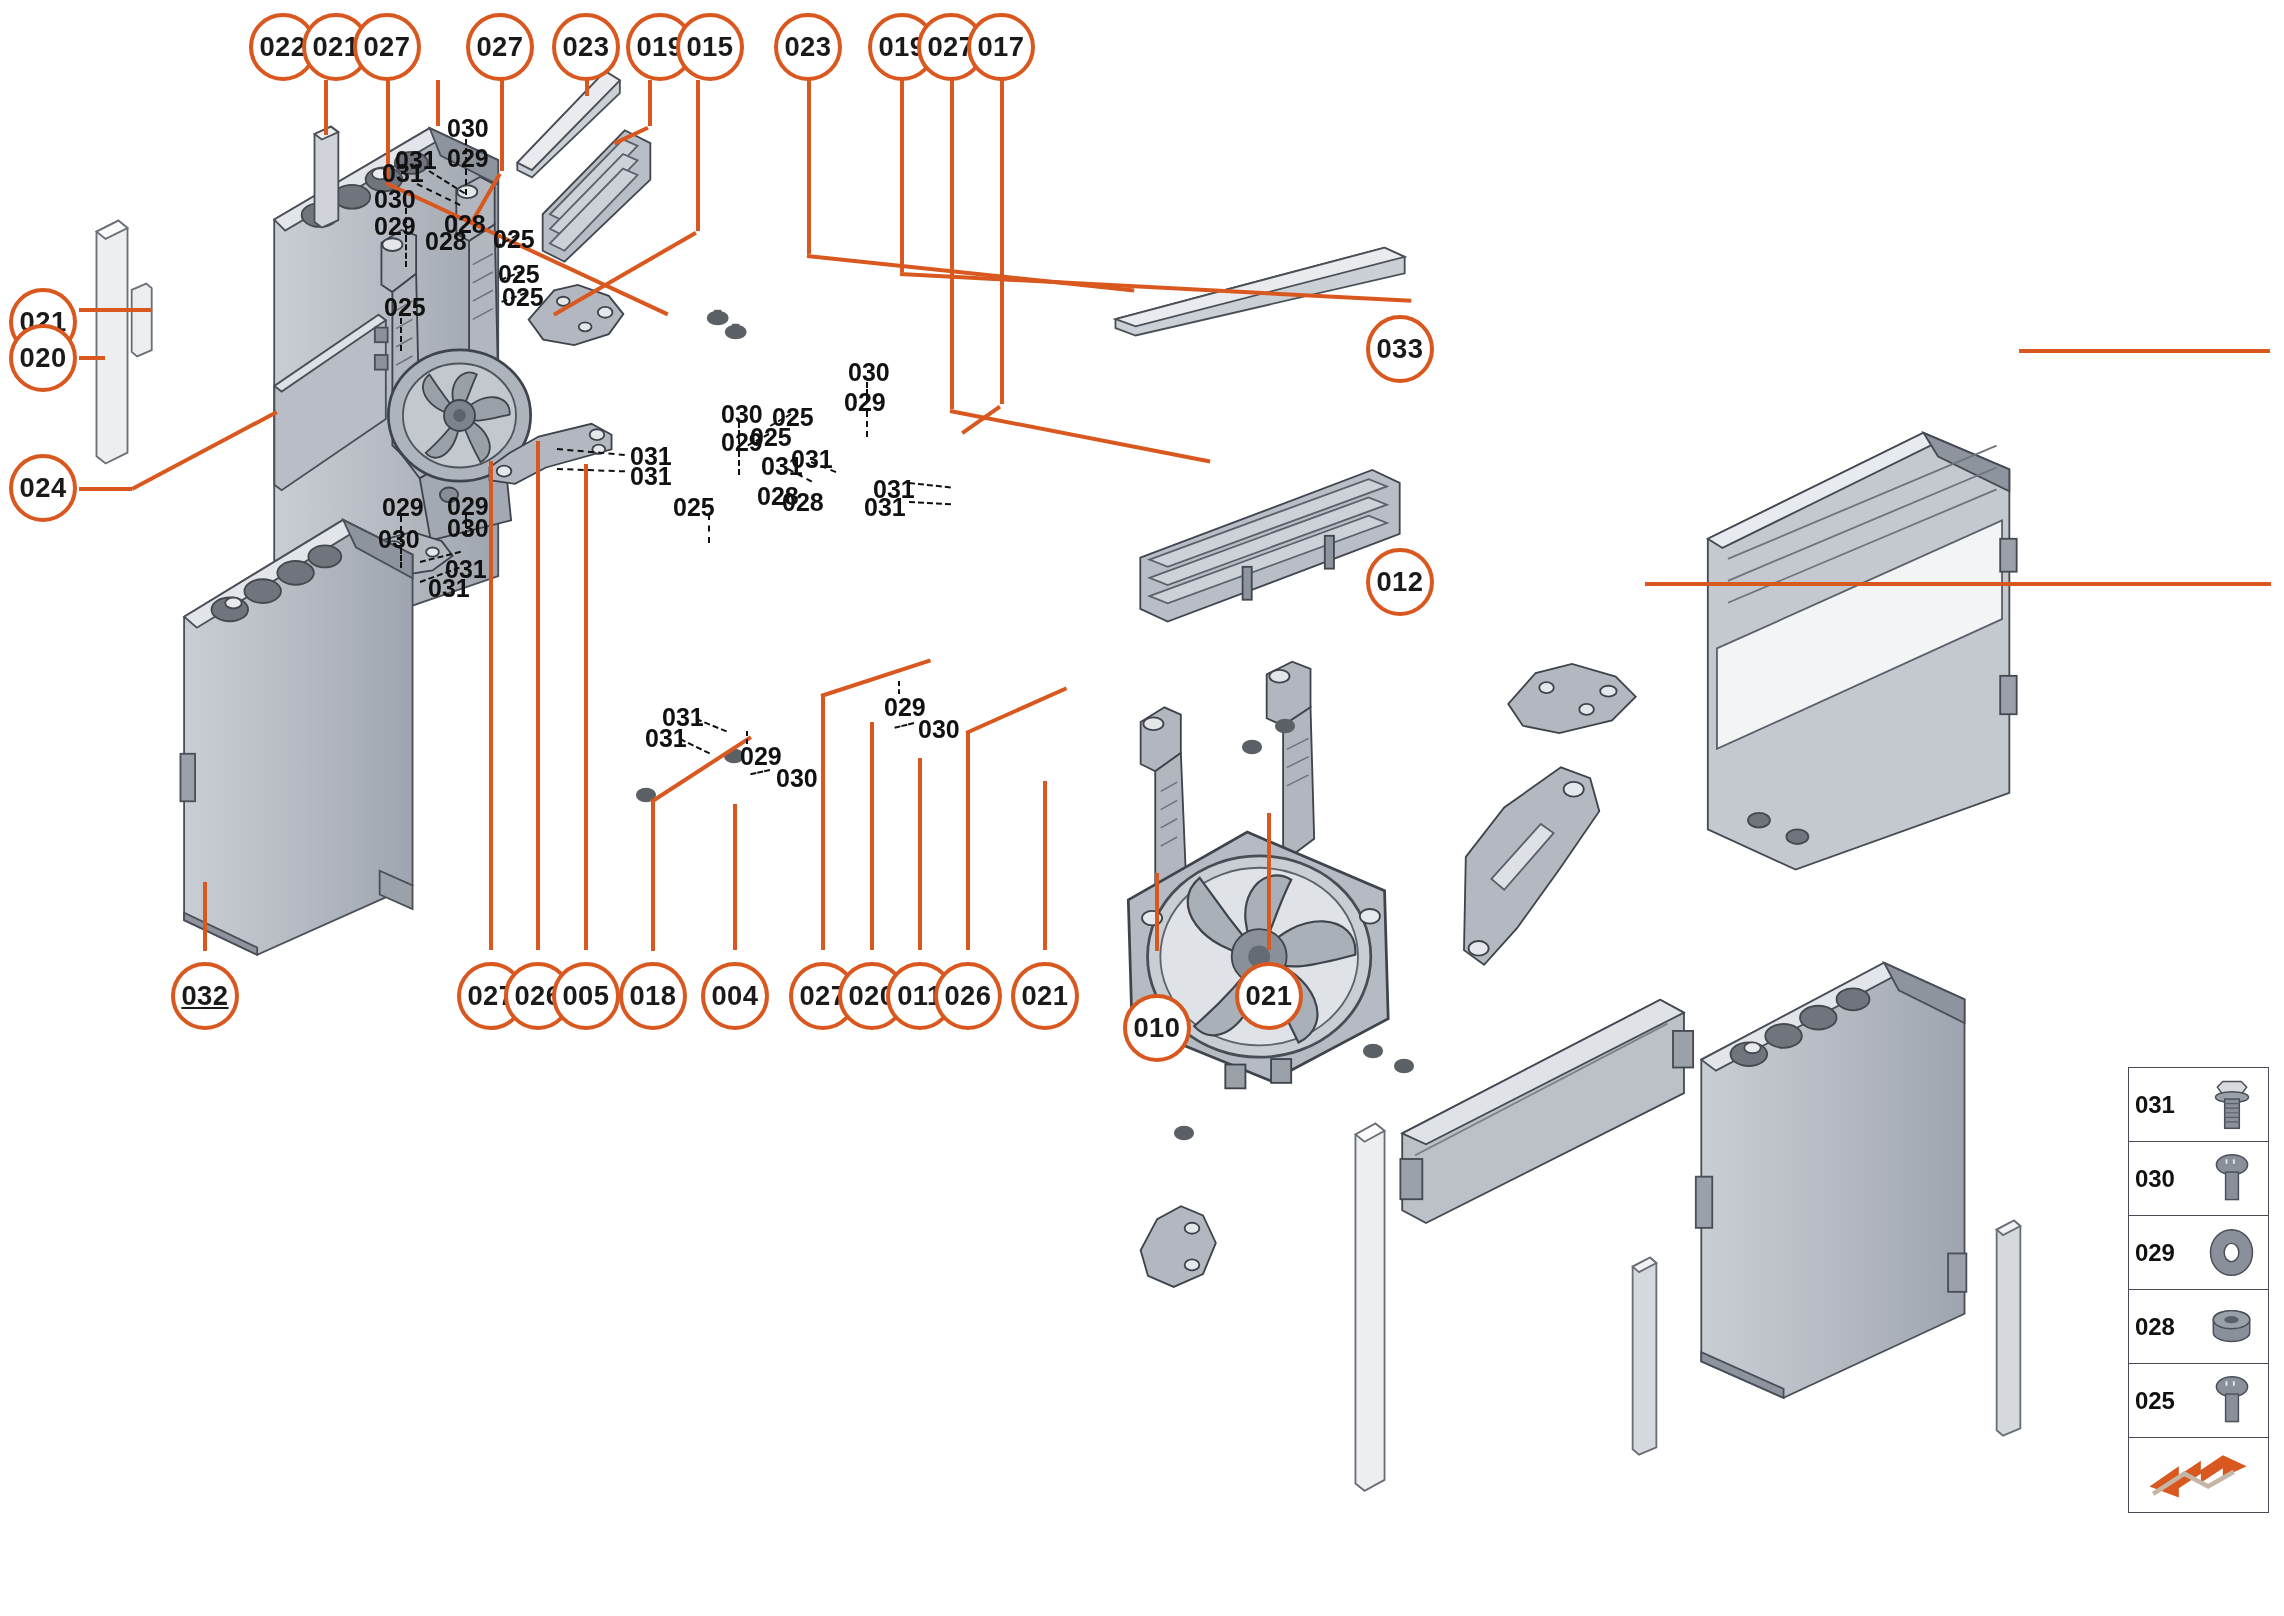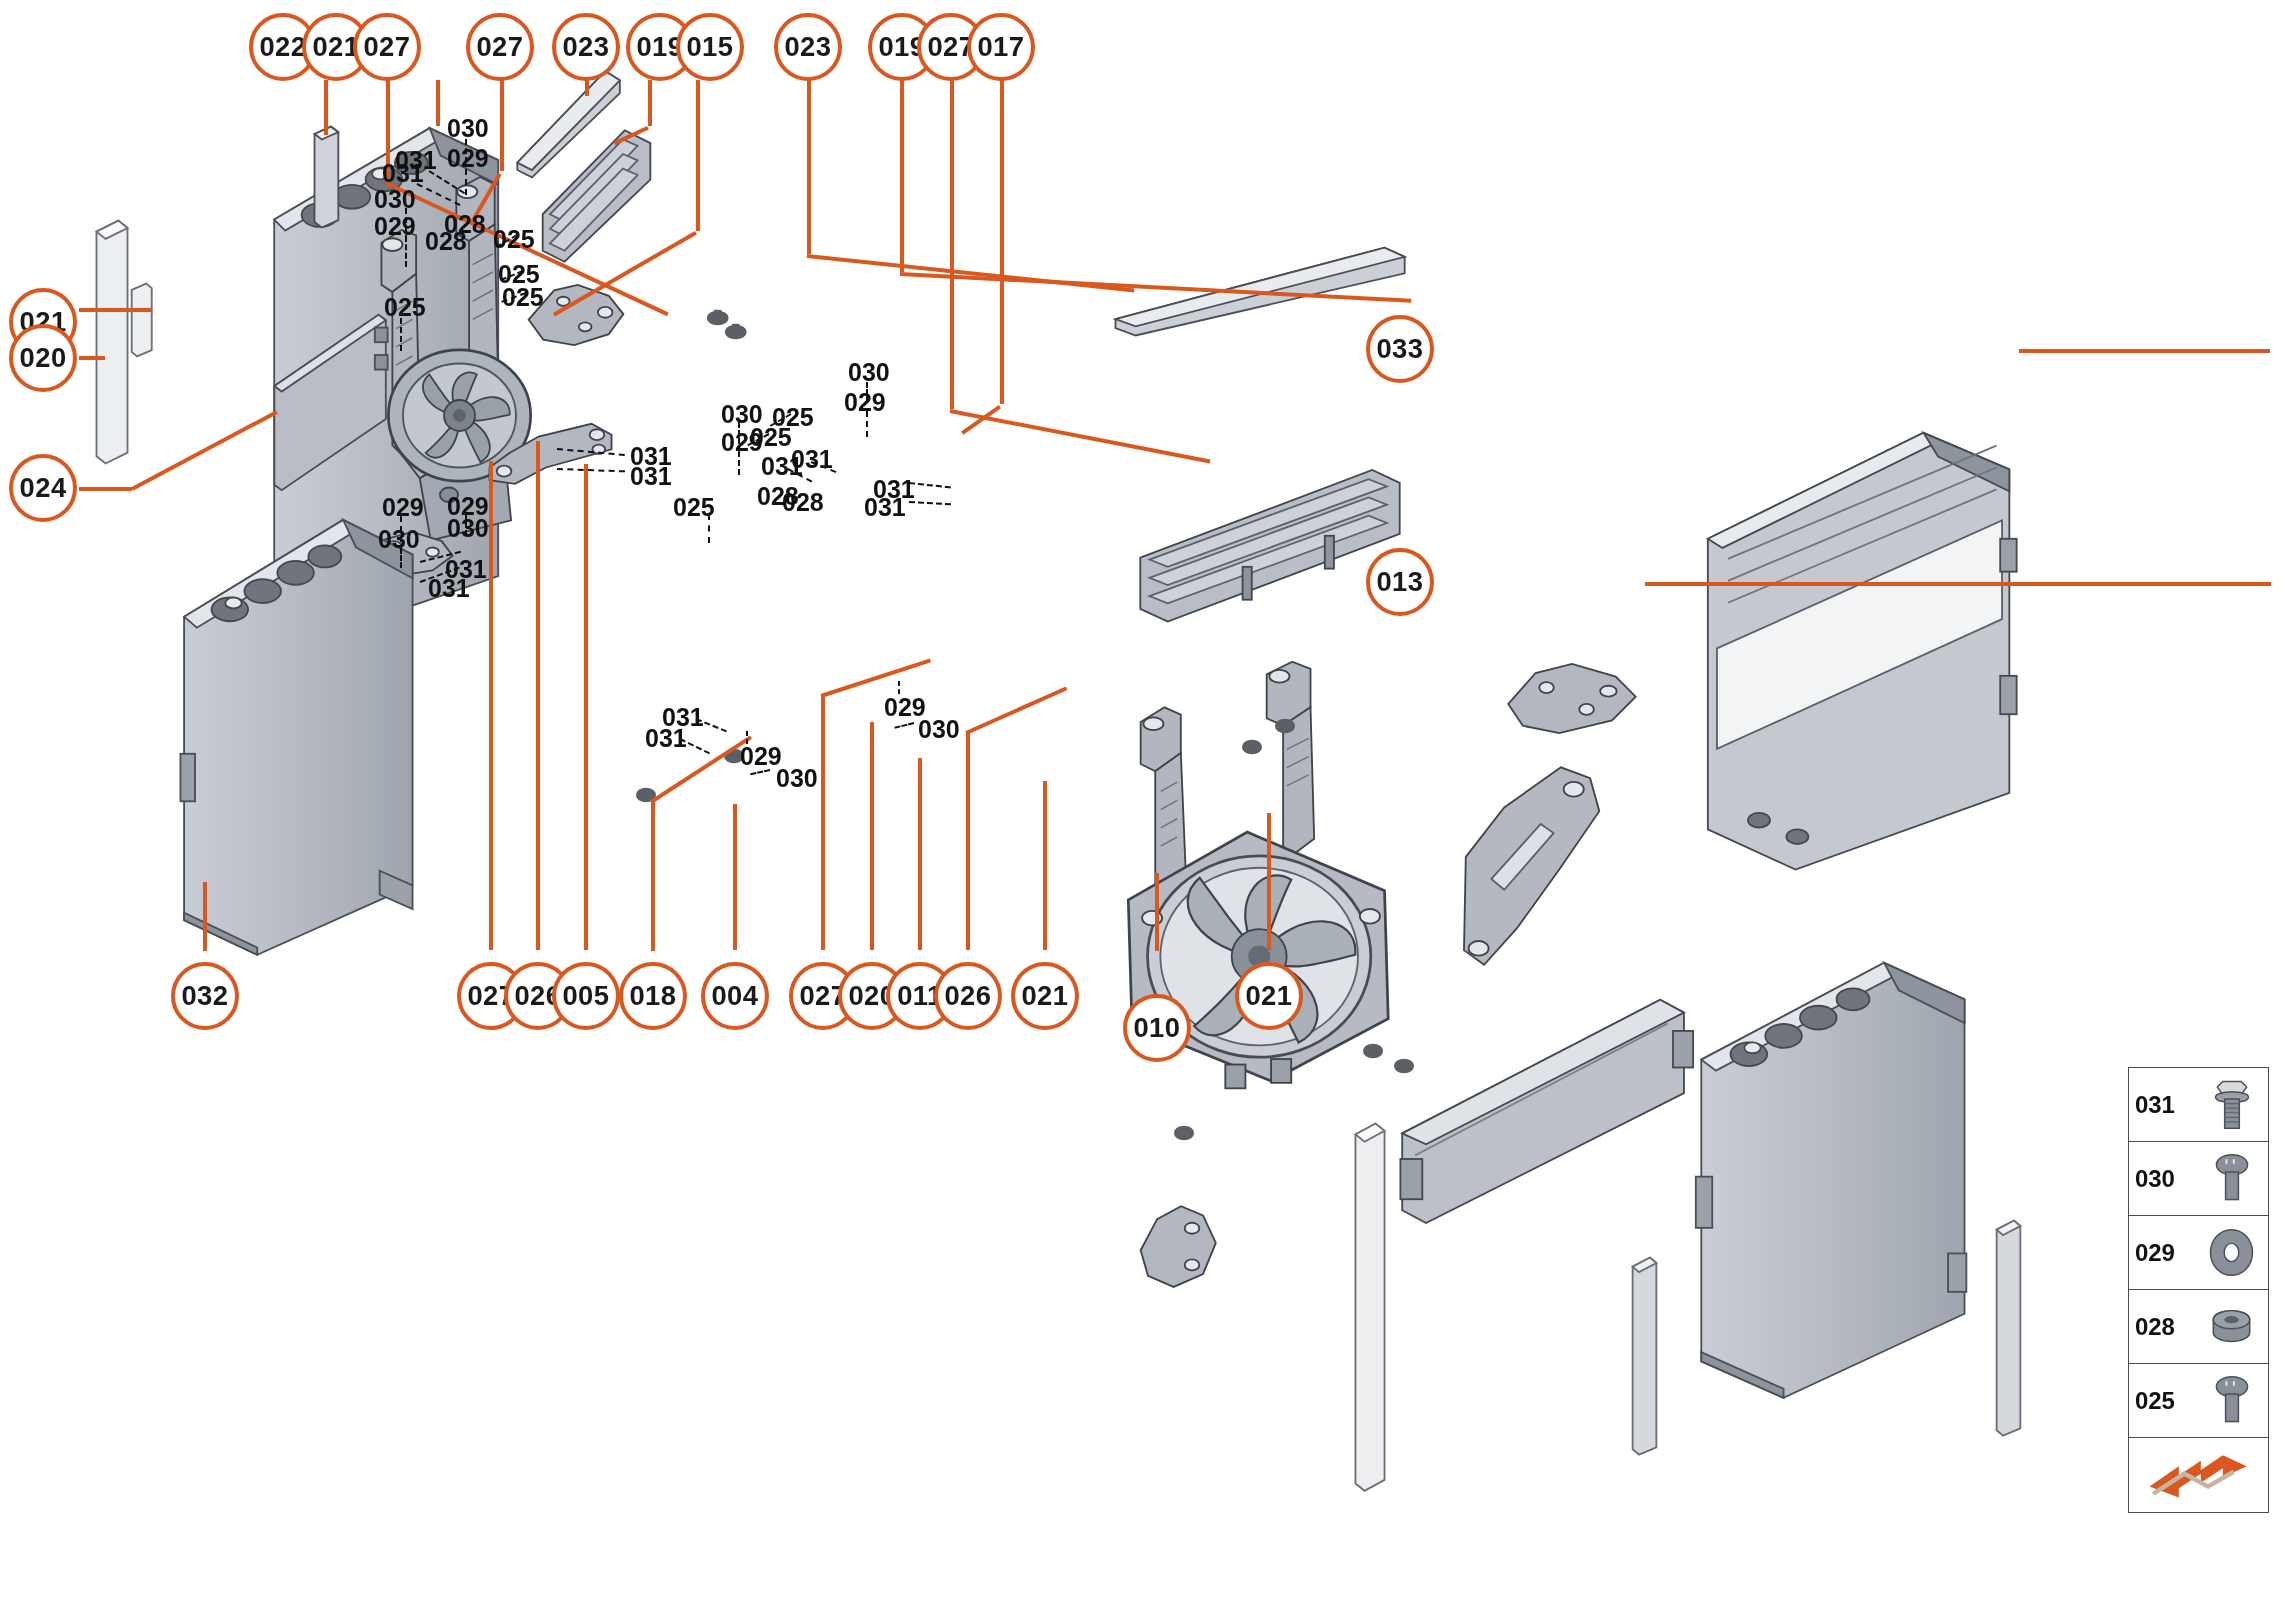--- a/index.html
+++ b/index.html
@@ -482,22 +482,22 @@
       <div class="bubble" style="left: 626px; top: 12.8px;">019</div>
       <div class="bubble" style="left: 676px; top: 12.8px;">015</div>
       <div class="bubble" style="left: 774px; top: 12.8px;">023</div>
       <div class="bubble" style="left: 868px; top: 12.8px;">019</div>
       <div class="bubble" style="left: 917px; top: 12.8px;">027</div>
       <div class="bubble" style="left: 967px; top: 12.8px;">017</div>
       <div class="bubble" style="left: 9.1px; top: 288px;">021</div>
       <div class="bubble" style="left: 9.1px; top: 324px;">020</div>
       <div class="bubble" style="left: 9.1px; top: 454px;">024</div>
       <div class="bubble" style="left: 1366px; top: 315px;">033</div>
-      <div class="bubble" style="left: 1366px; top: 548px;">013</div>
-      <div class="bubble" style="left: 171px; top: 962px;">032</div>
+      <div class="bubble" style="left: 1366px; top: 548px;">012</div>
+      <div class="bubble" style="left: 171px; top: 962px; text-decoration: underline;">032</div>
       <div class="bubble" style="left: 457px; top: 962px;">027</div>
       <div class="bubble" style="left: 504px; top: 962px;">026</div>
       <div class="bubble" style="left: 552px; top: 962px;">005</div>
       <div class="bubble" style="left: 619px; top: 962px;">018</div>
       <div class="bubble" style="left: 701px; top: 962px;">004</div>
       <div class="bubble" style="left: 789px; top: 962px;">027</div>
       <div class="bubble" style="left: 838px; top: 962px;">020</div>
       <div class="bubble" style="left: 886px; top: 962px;">011</div>
       <div class="bubble" style="left: 934px; top: 962px;">026</div>
       <div class="bubble" style="left: 1011px; top: 962px;">021</div>

